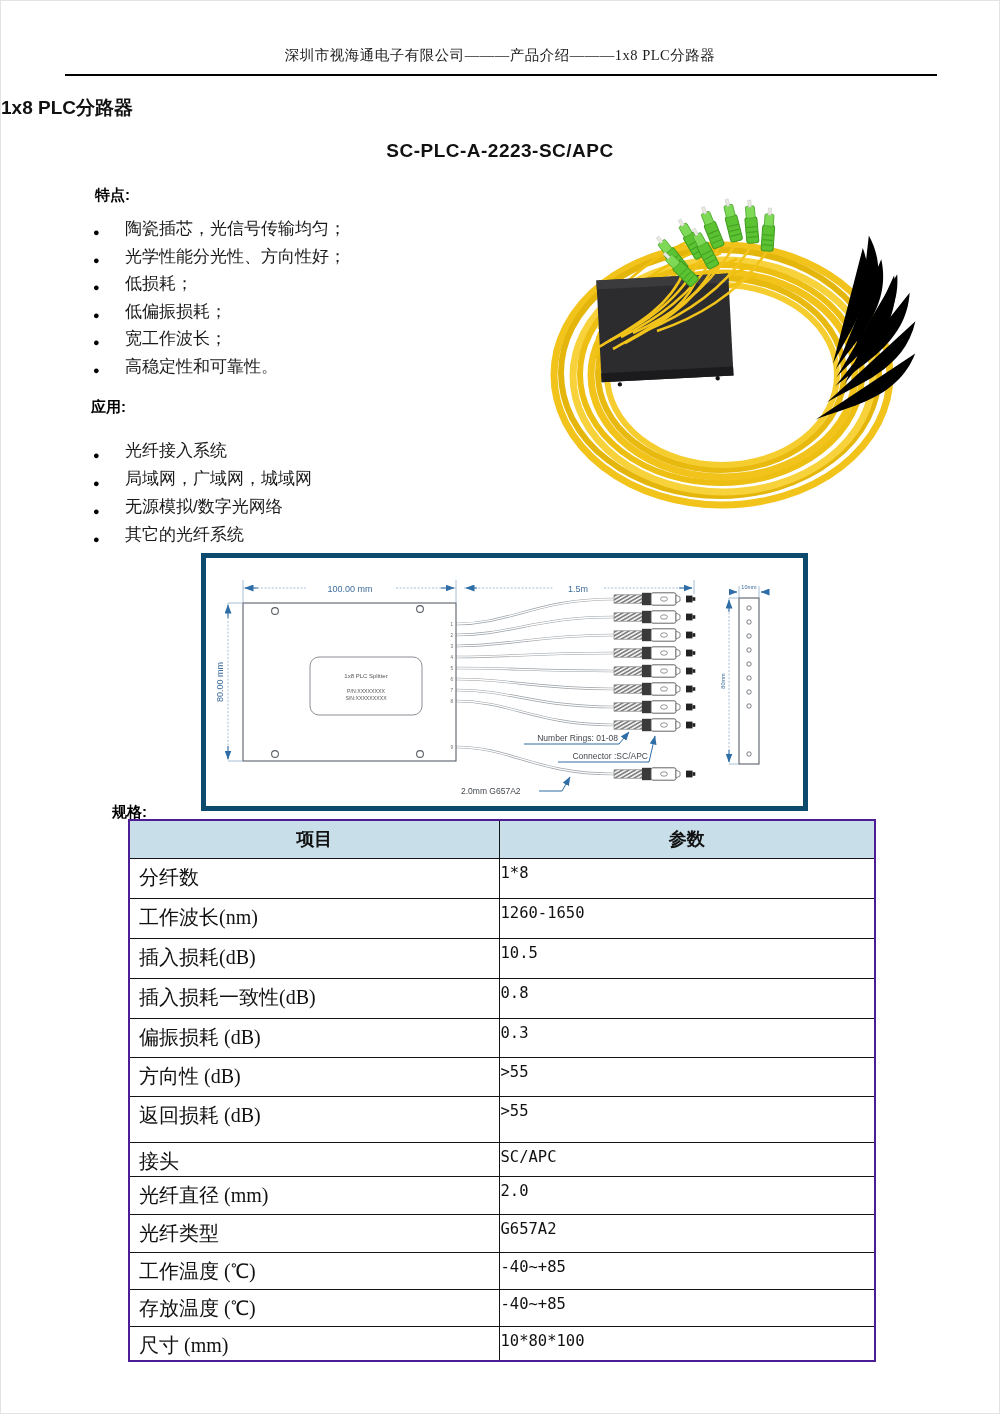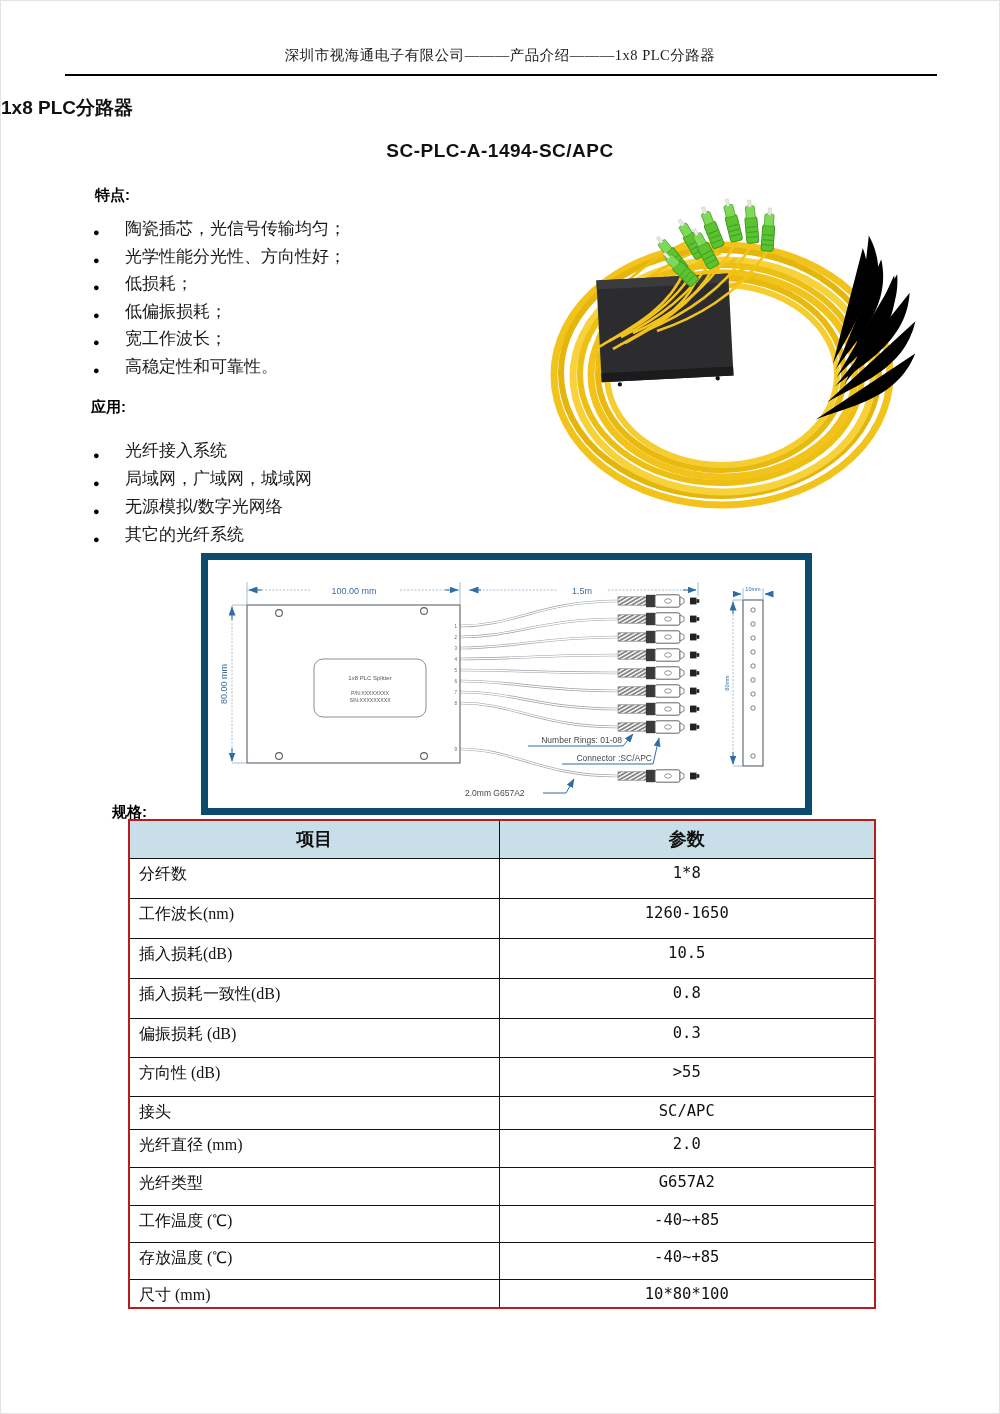--- a/index.html
+++ b/index.html
@@ -12,30 +12,30 @@
   .rule{top:73px;left:64px;width:872px;height:2px;background:#000;}
   .title{top:94px;left:0;width:100%;text-align:left;font-size:19px;font-weight:bold;}
   .subtitle{top:139px;left:0;width:100%;text-align:center;font-size:19px;font-weight:bold;
         font-family:"Liberation Sans",sans-serif;letter-spacing:.5px;}
   .sec-head{font-size:15px;font-weight:bold;color:#000;}
   .blist{display:flex;flex-direction:column;}
   .bitem{display:flex;align-items:flex-start;font-size:17px;color:#1a1a1a;}
   .bullet{width:12px;font-size:11px;margin:4px 20px 0 0;color:#000;flex:0 0 auto;}
   .feat .bitem{line-height:23.5px;}
   .apps .bitem{line-height:24px;}
-  .diagram{top:552px;left:200px;width:597px;height:248px;border:7px solid #0c4a6e;background:#fff;text-align:right;}
+  .diagram{top:552px;left:200px;width:597px;height:248px;border:5px solid #0c4a6e;background:#fff;}
   .photo{top:178px;left:528px;width:412px;height:334px;}
   .spec-table{top:818px;left:127px;width:746px;border-collapse:collapse;table-layout:fixed;}
   .spec-table td,.spec-table th{border:1.5px solid #141414;box-sizing:border-box;overflow:hidden;}
-  .spec-table{border:2px solid #b91c1c;}
+  .spec-table{border:2px solid #4c1d95;}
   .spec-table th{background:#c8dfea;font-size:18px;font-weight:bold;vertical-align:middle;
         font-family:"Liberation Sans",sans-serif;}
   .spec-table td{vertical-align:top;padding-top:5px;}
-  td.item{padding-left:9px;font-size:16px;font-family:"Liberation Serif",serif;text-align:left;}
-  td.param{text-align:center;font-size:15.5px;font-family:"DejaVu Sans Mono",monospace;}
+  td.item{padding-left:9px;font-size:20px;font-family:"Liberation Serif",serif;text-align:left;}
+  td.param{font-size:15.5px;font-family:"DejaVu Sans Mono",monospace;}
   tr.h38{height:38px}tr.h40{height:40px}tr.h39{height:39px}tr.h46{height:46px}
   tr.h33{height:33px}tr.h37{height:37px}tr.h41{height:24px}
   
   .dimtxt{fill:#3e6d9c;font-size:9px;font-family:"Liberation Sans",sans-serif;}
   .dimtiny{fill:#3e6d9c;font-size:5.5px;font-family:"Liberation Sans",sans-serif;}
   .dimline{stroke:#8fb0cc;stroke-width:.8;stroke-dasharray:2 1.6;fill:none;}
   .extline{stroke:#8fb0cc;stroke-width:.8;fill:none;}
   .lead{stroke:#2e6da5;stroke-width:1;fill:none;}
   .callout{fill:#43484e;font-size:8.5px;font-family:"Liberation Sans",sans-serif;}
   .drawline{stroke:#5a5f66;stroke-width:1.1;fill:#fff;}
@@ -45,21 +45,21 @@
   .boxlbl{fill:#555;font-family:"Liberation Sans",sans-serif;text-anchor:middle;}
 </style>
 </head>
 <body>
 
 <div id="page">
 
   <div class="abs doc-header">深圳市视海通电子有限公司———产品介绍———1x8 PLC分路器</div>
   <div class="abs rule"></div>
   <div class="abs title">1x8 PLC分路器</div>
-  <div class="abs subtitle">SC-PLC-A-1494-SC/APC</div>
+  <div class="abs subtitle">SC-PLC-A-2223-SC/APC</div>
 
   <div class="abs sec-head" style="top:185px;left:94px;">特点:</div>
   <div class="abs blist feat" style="top:216px;left:92px;width:430px;">
     <div class="bitem">
         <span class="bullet">●</span>
         <span>陶瓷插芯，光信号传输均匀；</span>
       </div>
     <div class="bitem">
         <span class="bullet">●</span>
         <span>光学性能分光性、方向性好；</span>
@@ -344,20 +344,24 @@
           <td class="param">0.8</td>
         </tr>
     <tr class="h39">
           <td class="item">偏振损耗 (dB)</td>
           <td class="param">0.3</td>
         </tr>
     <tr class="h39">
           <td class="item">方向性 (dB)</td>
           <td class="param">&gt;55</td>
         </tr>
+    <tr class="h46">
+          <td class="item">返回损耗 (dB)</td>
+          <td class="param">&gt;55</td>
+        </tr>
     <tr class="h33">
           <td class="item">接头</td>
           <td class="param">SC/APC</td>
         </tr>
     <tr class="h38">
           <td class="item">光纤直径 (mm)</td>
           <td class="param">2.0</td>
         </tr>
     <tr class="h38">
           <td class="item">光纤类型</td>

